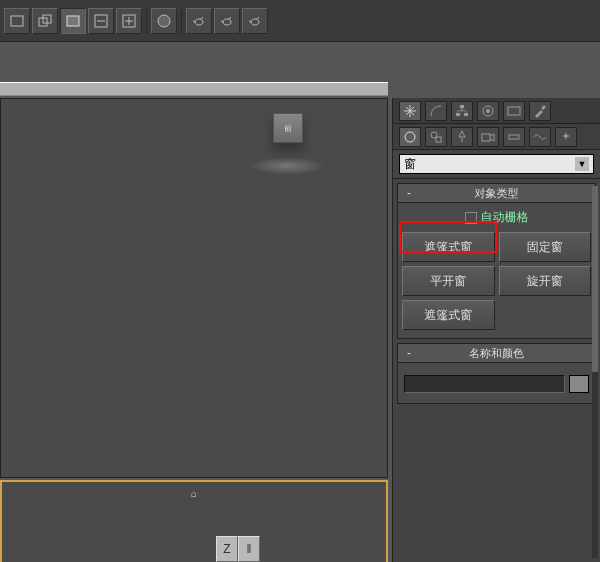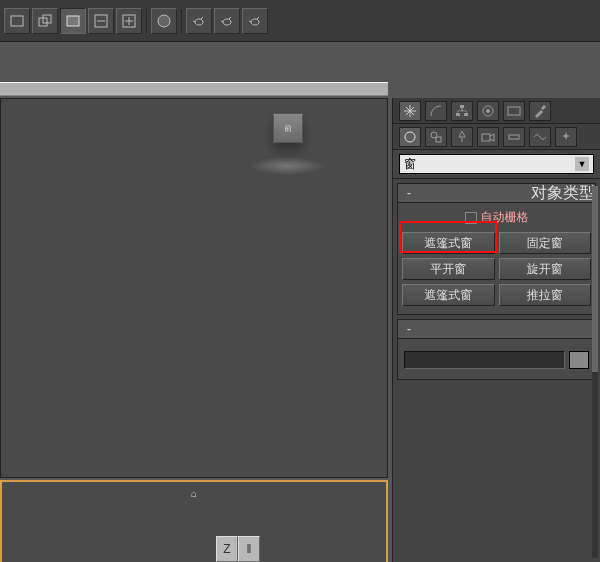--- a/index.html
+++ b/index.html
@@ -213,51 +213,51 @@
     position: absolute;
     left: 6px;
     width: 10px; height: 10px;
     display: flex;
     align-items: center; justify-content: center;
     font-size: 12px;
     color: #ddd;
   }
   .rollout-title {
     flex: 1;
-    text-align: right;
-    font-size: 16px;
+    text-align: center;
+    font-size: 11px;
   }
   .rollout-body {
     border: 1px solid #222;
     border-top: none;
     padding: 6px 4px 8px 4px;
     background: #4a4a4a;
   }
 
   .autogrid-row {
     display: flex;
     align-items: center;
     justify-content: center;
     margin-bottom: 6px;
     gap: 4px;
-    color: #fca5a5;
+    color: #86efac;
   }
   .checkbox {
     width: 12px; height: 12px;
     border: 1px solid #888;
     background: #4a4a4a;
   }
 
   .type-grid {
     display: grid;
     grid-template-columns: 1fr 1fr;
     gap: 4px;
   }
   .type-btn {
-    height: 22px;
+    height: 30px;
     background: linear-gradient(#5a5a5a, #4a4a4a);
     border: 1px solid #222;
     border-top-color: #777;
     border-left-color: #777;
     color: #ddd;
     display: flex;
     align-items: center;
     justify-content: center;
     font-size: 12px;
   }
@@ -487,31 +487,29 @@
             </div>
           <div class="type-btn">
               <span>平开窗</span>
             </div>
           <div class="type-btn">
               <span>旋开窗</span>
             </div>
           <div class="type-btn">
               <span>遮篷式窗</span>
             </div>
-          <div class="type-btn">
-              <span>推拉窗</span>
-            </div>
         </div>
       </div>
       <div class="highlight-box" style="top:38px; left:2px; width:98px; height:32px;"></div>
     </div>
 
     <div class="rollout">
       <div class="rollout-header">
         <span class="rollout-toggle">-</span>
+        <span class="rollout-title">名称和颜色</span>
       </div>
       <div class="rollout-body">
         <div class="color-row">
           <div class="color-input-row">
             <div class="name-input"></div>
             <div class="color-swatch"></div>
           </div>
         </div>
       </div>
     </div>

